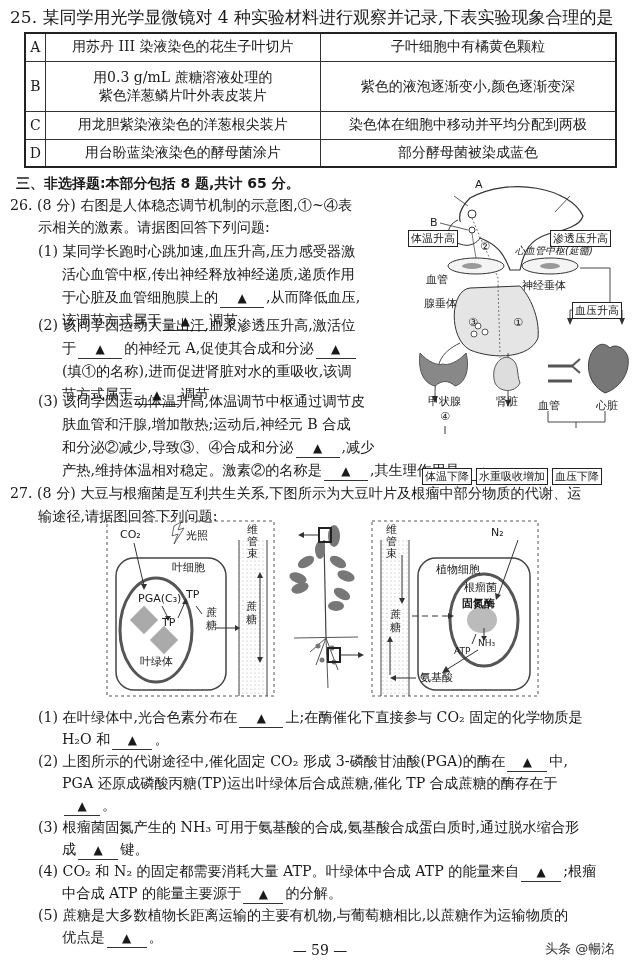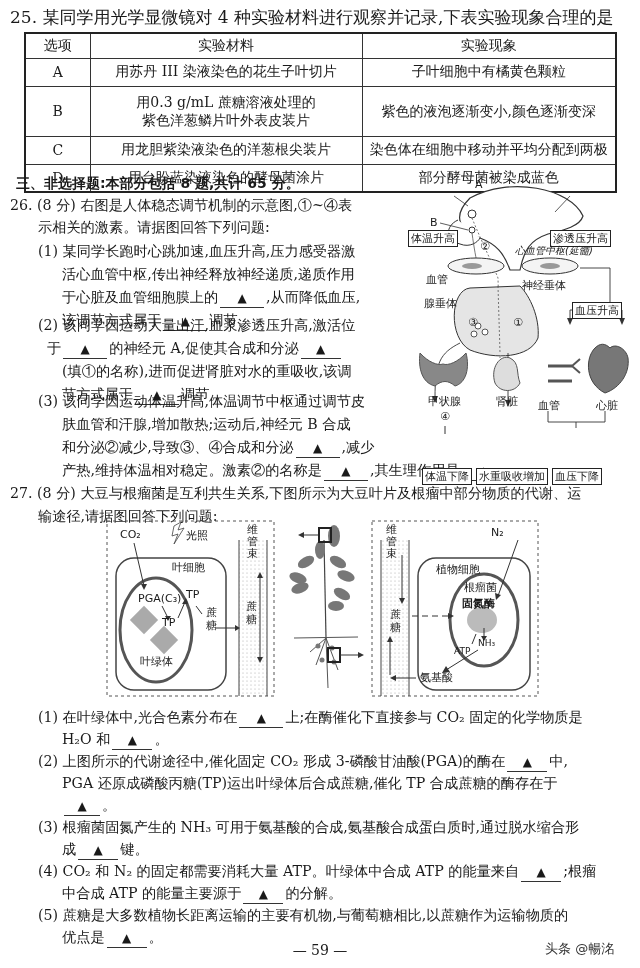--- a/index.html
+++ b/index.html
@@ -25,25 +25,20 @@
   .footer-page { position: absolute; top: 936px; left: 0; width: 640px; text-align: center; font-size: 14px; }
   .watermark-src { position: absolute; left: 545px; top: 940px; font-family: "DejaVu Sans", "Liberation Sans", sans-serif; font-size: 13px; color: #333; }
 </style>
 </head>
 <body>
 
 <div class="line" style="left:10px; top:6px; font-size:17px;">25. 某同学用光学显微镜对 4 种实验材料进行观察并记录,下表实验现象合理的是</div>
 
 <table class="q25">
   <tbody>
-      <tr>
-    <th style="width:65px">选项</th>
-    <th style="width:272px">实验材料</th>
-    <th>实验现象</th>
-  </tr>
   <tr>
     <td>A</td>
     <td>用苏丹 III 染液染色的花生子叶切片</td>
     <td>子叶细胞中有橘黄色颗粒</td>
   </tr>
   <tr class="tall">
     <td>B</td>
     <td>
       <div>用0.3 g/mL 蔗糖溶液处理的</div>
       <div>紫色洋葱鳞片叶外表皮装片</div>
@@ -71,21 +66,21 @@
 <div class="line" style="left:38px; top:240px;">(1) 某同学长跑时心跳加速,血压升高,压力感受器激</div>
 <div class="line" style="left:62px; top:263px;">活心血管中枢,传出神经释放神经递质,递质作用</div>
 <div class="line" style="left:62px; top:286px;">
   <span>于心脏及血管细胞膜上的</span><span class="blank" style="width:44px"><span class="tri">▲</span></span><span>,从而降低血压,</span>
 </div>
 <div class="line" style="left:62px; top:309px;">
   <span>该调节方式属于</span><span class="blank" style="width:44px"><span class="tri">▲</span></span><span>调节。</span>
 </div>
 
 <div class="line" style="left:38px; top:314px;">(2) 该同学因运动大量出汗,血浆渗透压升高,激活位</div>
-<div class="line" style="left:47px; top:337px;">
+<div class="line" style="left:62px; top:337px;">
   <span>于</span><span class="blank" style="width:44px"><span class="tri">▲</span></span><span>的神经元 A,促使其合成和分泌</span><span class="blank" style="width:40px"><span class="tri">▲</span></span>
 </div>
 <div class="line" style="left:62px; top:360px;">(填①的名称),进而促进肾脏对水的重吸收,该调</div>
 <div class="line" style="left:62px; top:383px;">
   <span>节方式属于</span><span class="blank" style="width:44px"><span class="tri">▲</span></span><span>调节。</span>
 </div>
 
 <div class="line" style="left:38px; top:390px;">(3) 该同学因运动体温升高,体温调节中枢通过调节皮</div>
 <div class="line" style="left:62px; top:413px;">肤血管和汗腺,增加散热;运动后,神经元 B 合成</div>
 <div class="line" style="left:62px; top:436px;">

